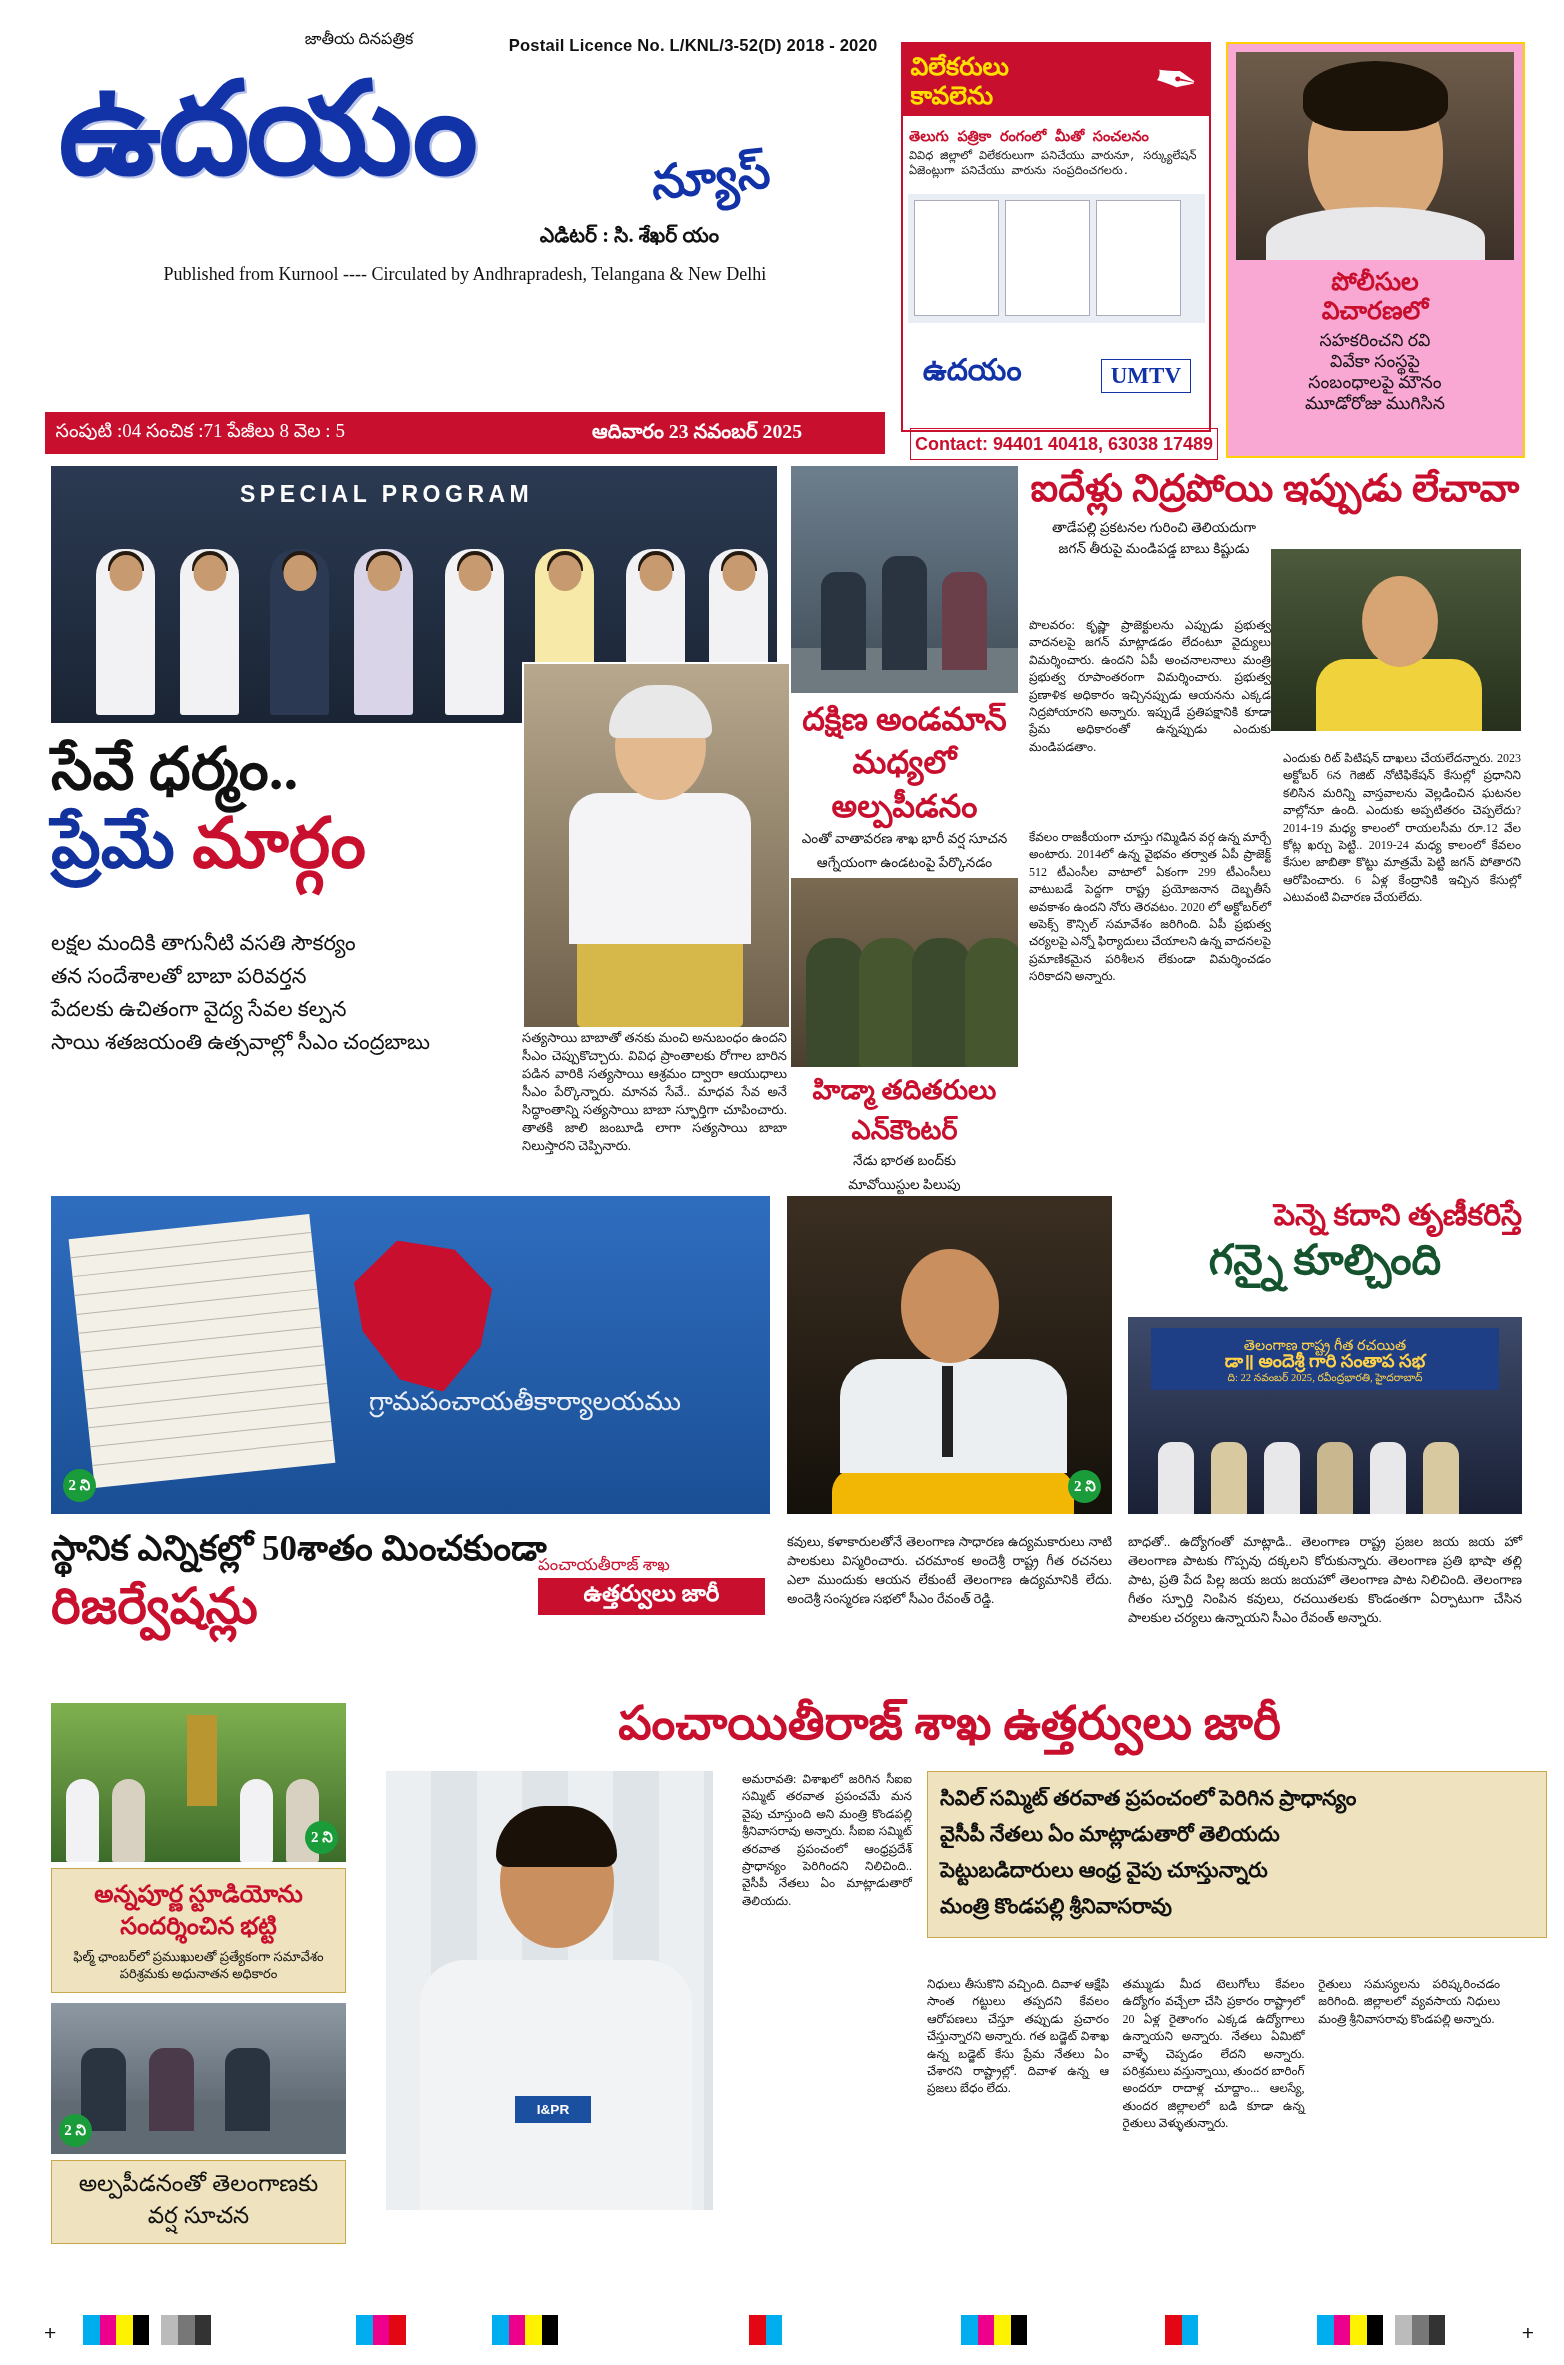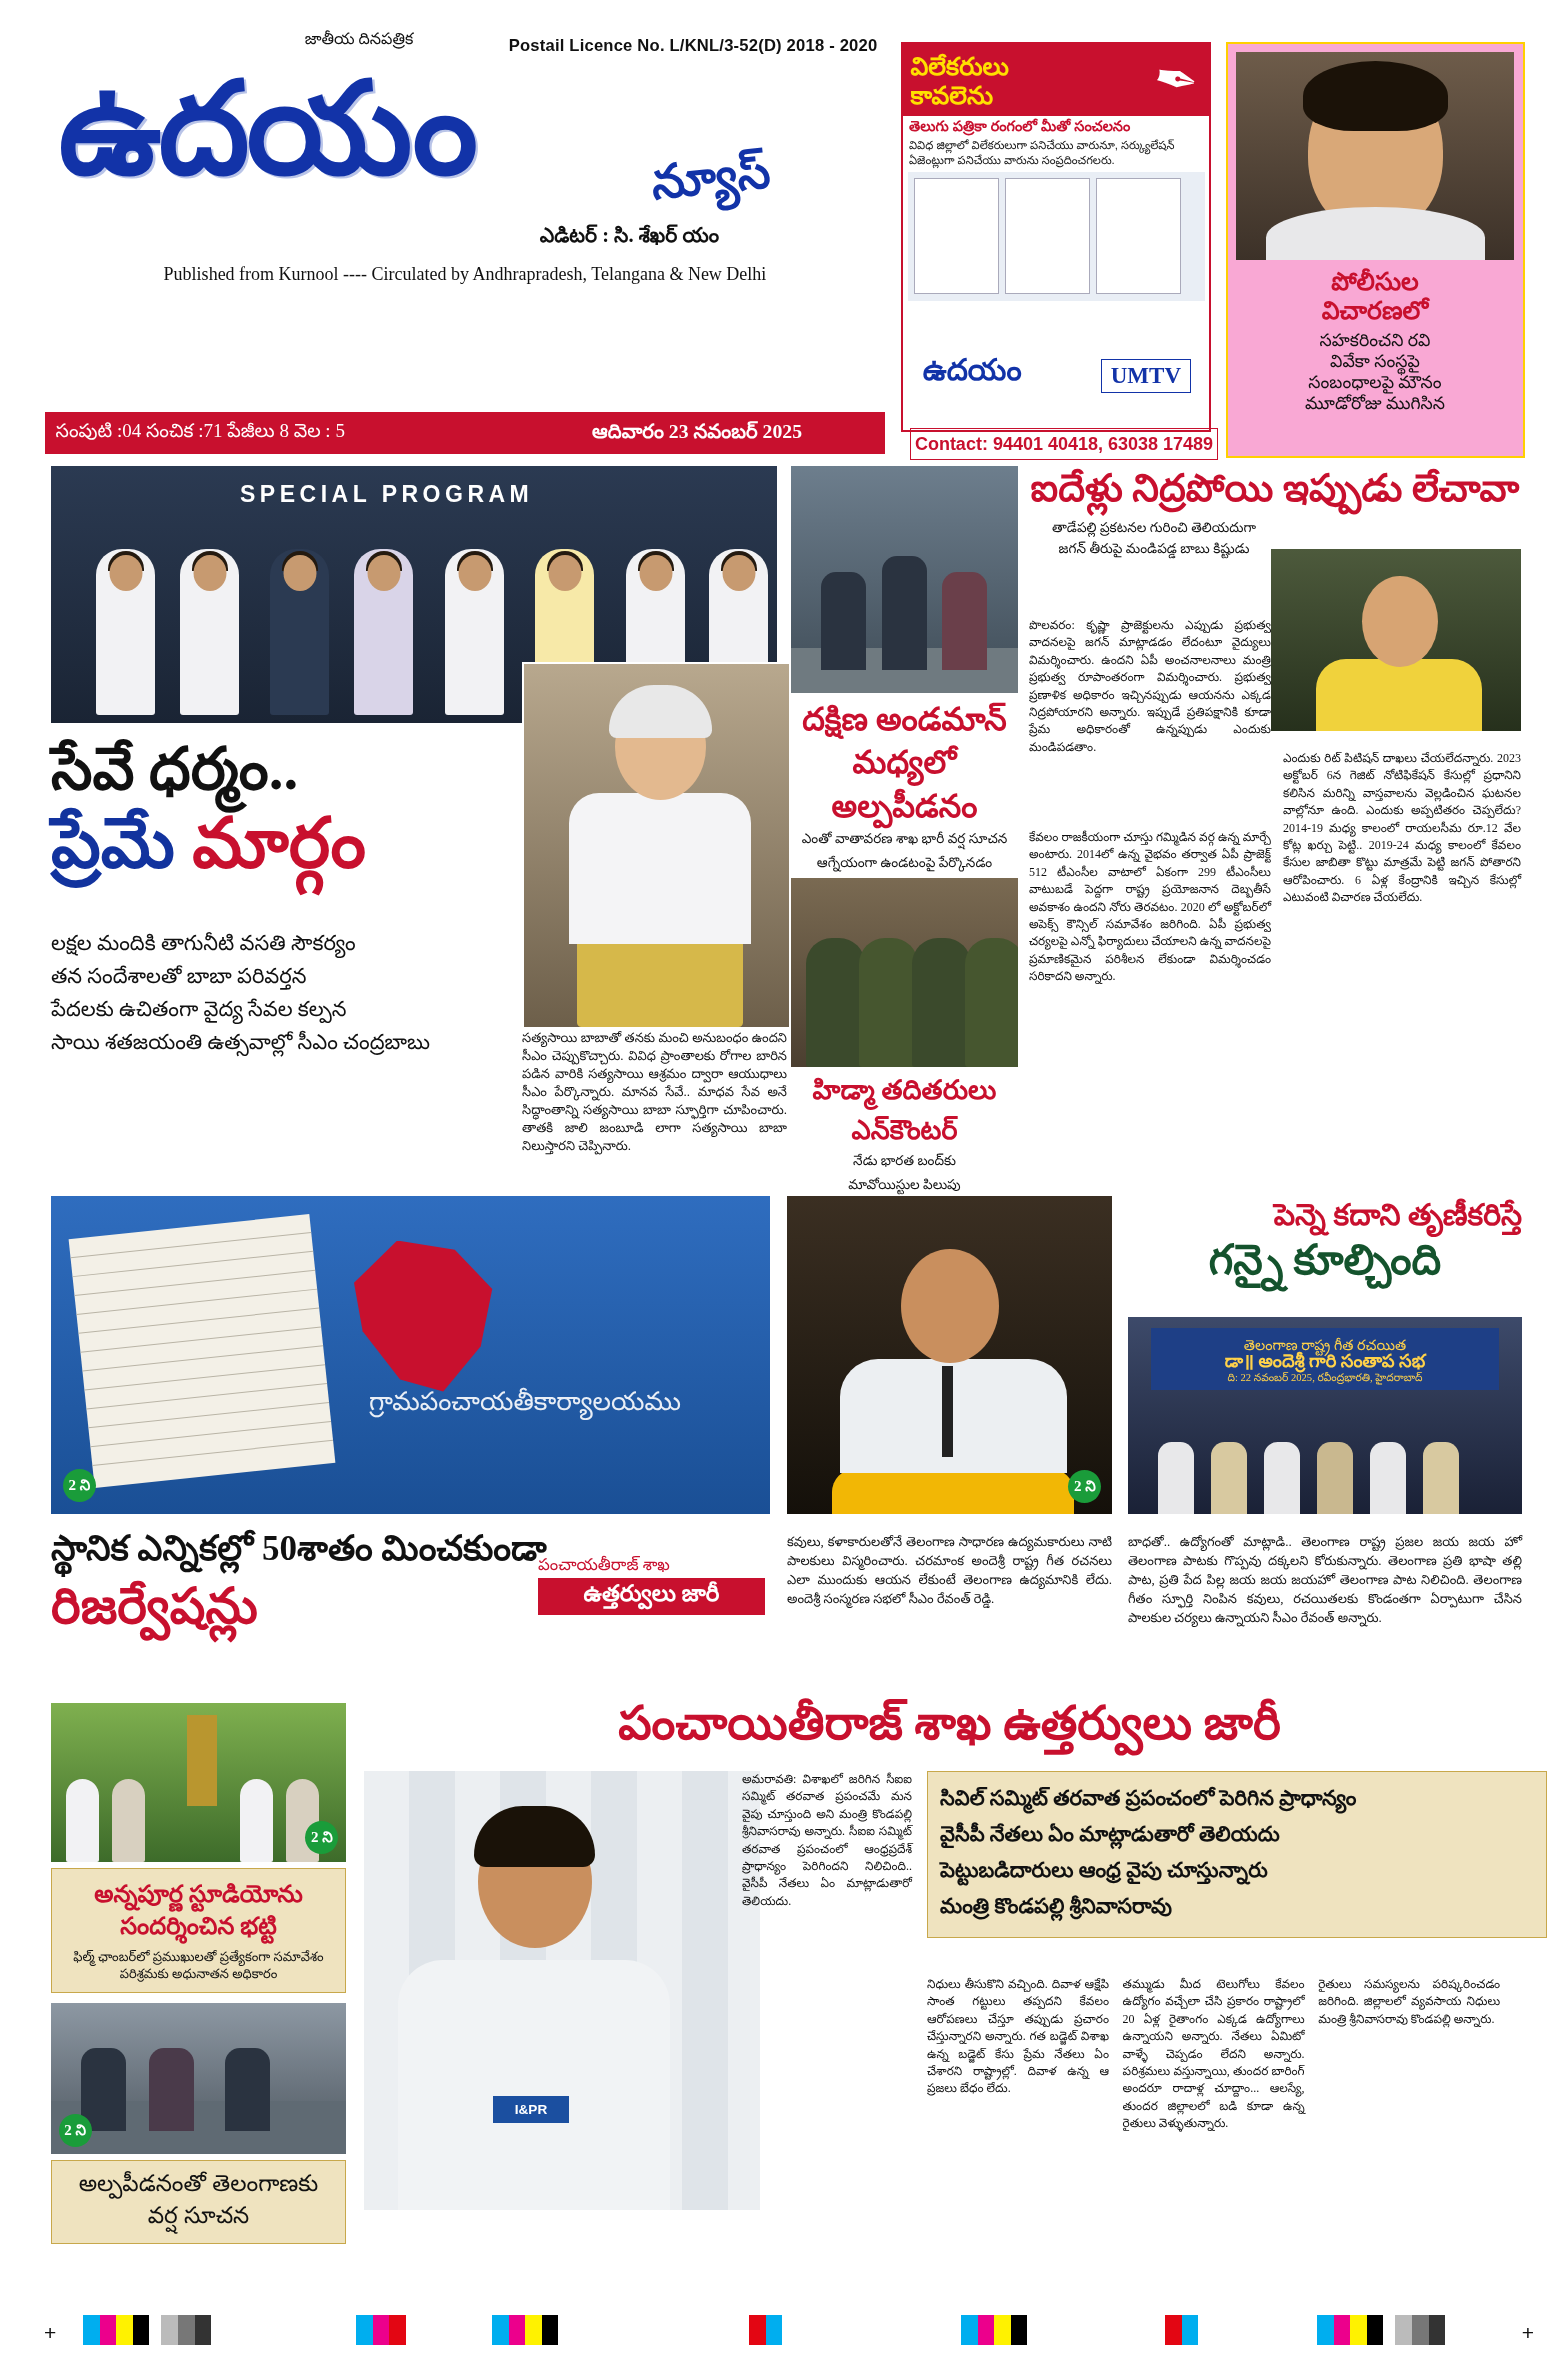--- a/index.html
+++ b/index.html
@@ -35,21 +35,21 @@
   
   .red-bar { position:absolute; left:45px; top:412px; width:840px; height:42px; background:#c8102e; }
   .red-bar .rb-left { position:absolute; left:10.6px; top:8.3px; color:#fff; font-size:19px; font-family:"Liberation Serif", serif; }
   .red-bar .rb-right { position:absolute; right:83px; top:8.3px; color:#fff; font-size:19.7px; font-weight:bold; font-family:"Liberation Serif", serif; }
 
   
   .promo { position:absolute; left:901px; top:42px; width:306px; height:386px; border:2.3px solid #c8102e; background:#fff; }
   .promo-top { height:72px; background:#c8102e; position:relative; }
   .promo-top .pt-text { position:absolute; left:7.6px; top:7.6px; color:#ffe000; font-size:25px; font-weight:bold; font-family:"Liberation Serif", serif; line-height:29px; }
   .quill { position:absolute; right:10.6px; top:4.5px; font-size:53px; color:#fff; transform:rotate(12deg); }
-  .promo-mid { padding:2px 6px; font-size:14.4px; line-height:17.4px; font-family:Liberation Sans, sans-serif; color:#111; }
+  .promo-mid { padding:13px 6px; font-size:14.4px; line-height:17.4px; font-family:Liberation Mono, monospace; color:#111; }
   .promo-mid .hl { color:#c8102e; font-weight:bold; }
   .promo-papers { height:129px; background:#e9eef5; margin:3px 4.5px; position:relative; overflow:hidden; }
   .pp { position:absolute; background:#fff; border:0.8px solid #aab; }
   .promo-bottom { position:absolute; bottom:33px; left:0; width:100%; height:53px; }
   .udayam-mini { position:absolute; left:19.7px; bottom:3px; font-family:"Liberation Serif", serif; font-size:30px; color:#1233a8; font-weight:bold; }
   .umtv { position:absolute; right:18px; bottom:4.5px; border:1.5px solid #1233a8; padding:3px 9px; font-size:23px; font-weight:bold; color:#1233a8; font-family:"Liberation Serif", serif; }
   .contact-bar { position:absolute; left:901px; top:428px; width:306px; height:30px; border:1.5px solid #c8102e; color:#c8102e; font-weight:bold; font-size:18px; text-align:center; line-height:30px;margin-left:9px; }
 
   
   .mh-right { position:absolute; left:1226px; top:42px; width:295px; height:412px; border:2.3px solid #ffcf00; background:#f9a8d4; }
@@ -143,21 +143,21 @@
   .s3-left { position:absolute; left:51px; top:15px; width:295px; }
   .img-statue { width:295px; height:159px; background:linear-gradient(#7fb04f,#3d6b2a); position:relative; overflow:hidden; }
   .statue { position:absolute; left:136px; top:12px; width:30px; height:91px; background:#b9962f; }
   .s3-gold { background:#efe3bf; border:1.5px solid #c8a84b; padding:9px 7.6px; margin-top:6px; text-align:center; }
   .s3-gold .g1 { font-size:24px; color:#c8102e; font-weight:bold; line-height:32px; font-family:"Liberation Serif", serif; }
   .s3-gold .g2 { font-size:13px; color:#111; line-height:17.4px; margin-top:6px; font-family:"Liberation Serif", serif; }
   .img-rain2 { width:295px; height:151px; background:linear-gradient(#8d98a3,#4d565f); margin-top:10.6px; position:relative; overflow:hidden; }
   .s3-gold2 { background:#efe3bf; border:1.5px solid #c8a84b; padding:9px 7.6px; margin-top:6px; text-align:center; }
 
   .s3-title { position:absolute; left:378px; top:7.6px; width:1143px; text-align:center; font-size:47px; font-weight:bold; color:#c8102e; font-family:"Liberation Serif", serif; }
-  .img-minister { position:absolute; left:364px; top:83px; width:396px; height:439px; background:linear-gradient(#cfd6dd,#9aa4ae); overflow:hidden; }
+  .img-minister { position:absolute; left:386px; top:83px; width:327px; height:439px; background:linear-gradient(#cfd6dd,#9aa4ae); overflow:hidden; }
   .mn-bg { position:absolute; inset:0; background:repeating-linear-gradient(90deg,#eceff2 0 45px,#dfe4e9 45px 91px); }
   .mn-head { position:absolute; left:114px; top:45px; width:114px; height:132px; background:#c98f5e; border-radius:50%; }
   .mn-hair { position:absolute; left:110px; top:35px; width:121px; height:61px; background:#1a1208; border-radius:61px 61px 15px 15px; }
   .mn-body { position:absolute; left:34px; top:189px; width:272px; height:250px; background:#f1f3f5; border-radius:45px 45px 0 0; }
   .mn-badge { position:absolute; left:129px; top:325px; width:76px; height:27px; background:#1b4fa0; color:#fff; font-size:13.6px; text-align:center; line-height:27px; font-weight:bold; }
 
   .s3-col1 { position:absolute; left:742px; top:83px; width:170px; }
   .gold-box { position:absolute; left:927px; top:83px; width:594px; background:#efe3bf; border:1.5px solid #c8a84b; padding:10.6px 12px; }
   .gold-box p { margin:0 0 6px; font-size:21px; line-height:30px; color:#111; font-family:Liberation Serif, serif; font-weight:bold; }
   .s3-bottom { position:absolute; left:742px; top:288px; width:779px; display:flex; gap:13.6px; }

